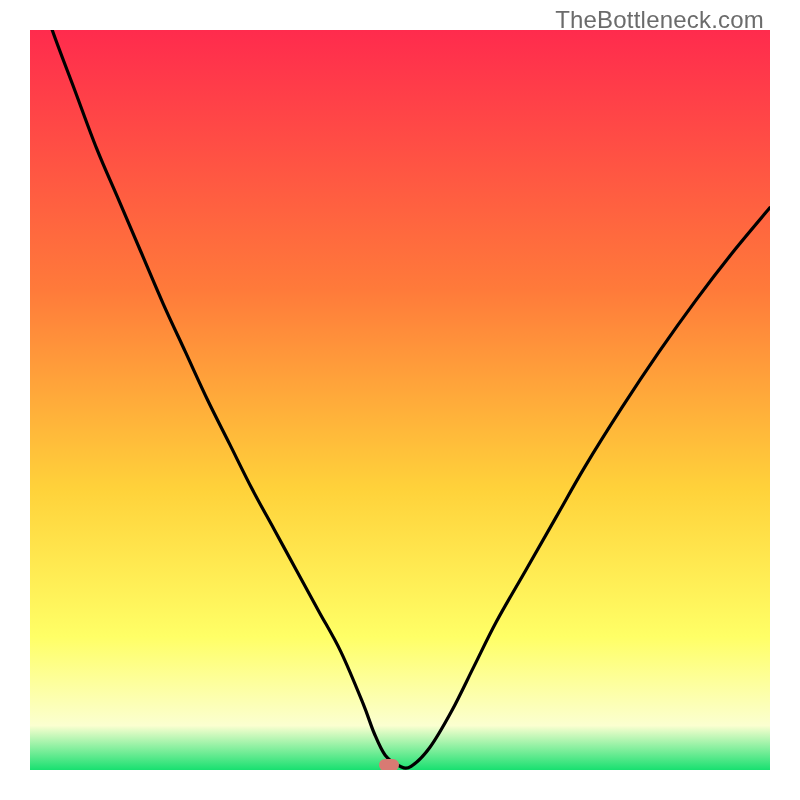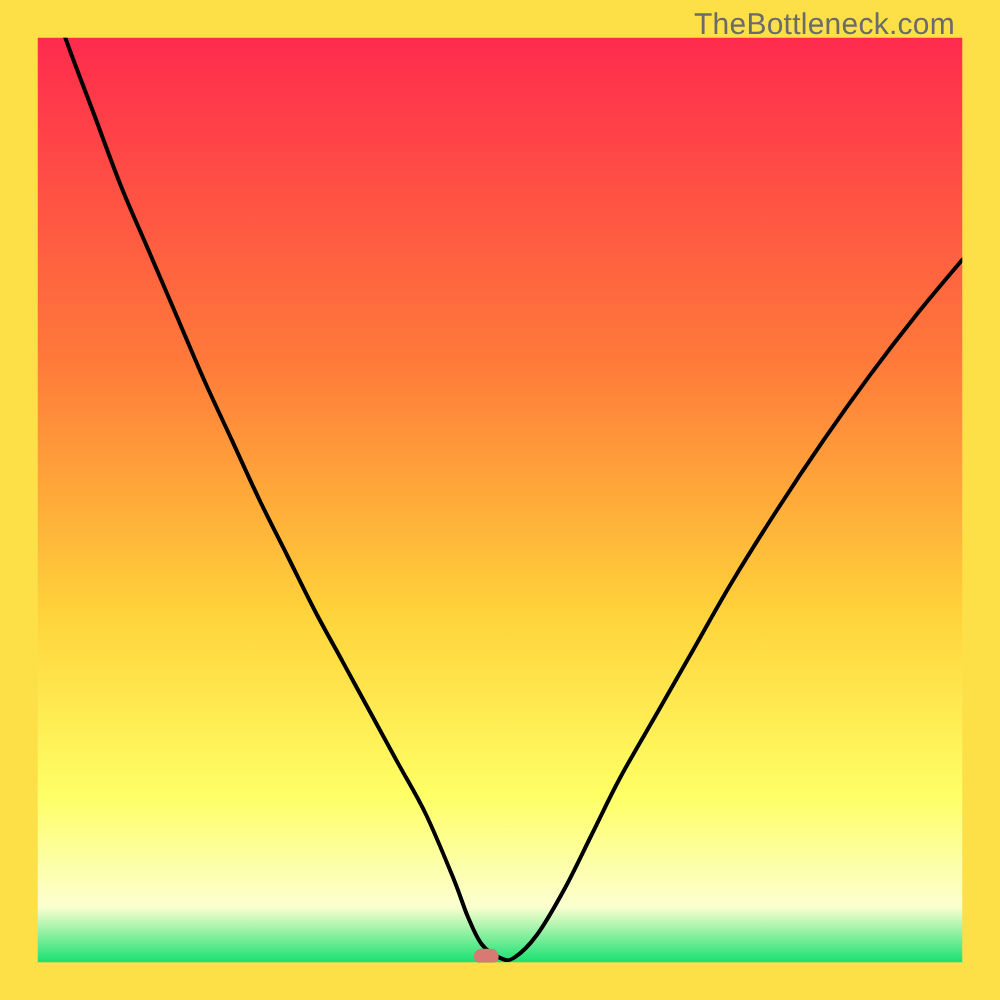--- a/index.html
+++ b/index.html
@@ -10,21 +10,21 @@
     background: #000;
     overflow: hidden;
     font-family: Arial, Helvetica, sans-serif;
   }
   .frame {
     position: absolute;
     left: 0;
     top: 0;
     width: 800px;
     height: 800px;
-    background: #fde047;
+    background: #ffffff;
   }
   .plot-area {
     position: absolute;
     left: 30px;
     top: 30px;
     width: 740px;
     height: 740px;
     overflow: hidden;
   }
   .gradient {

